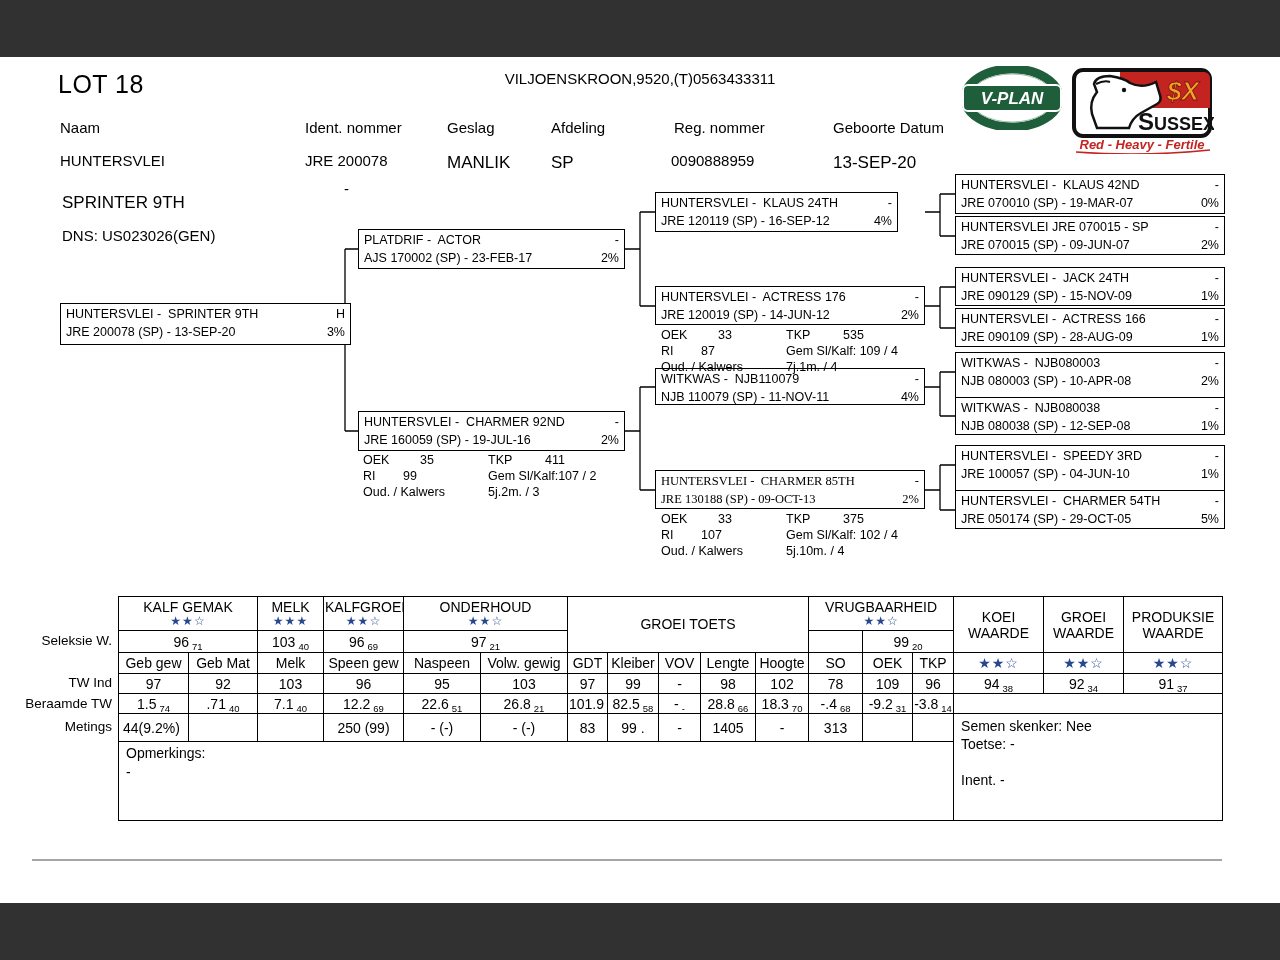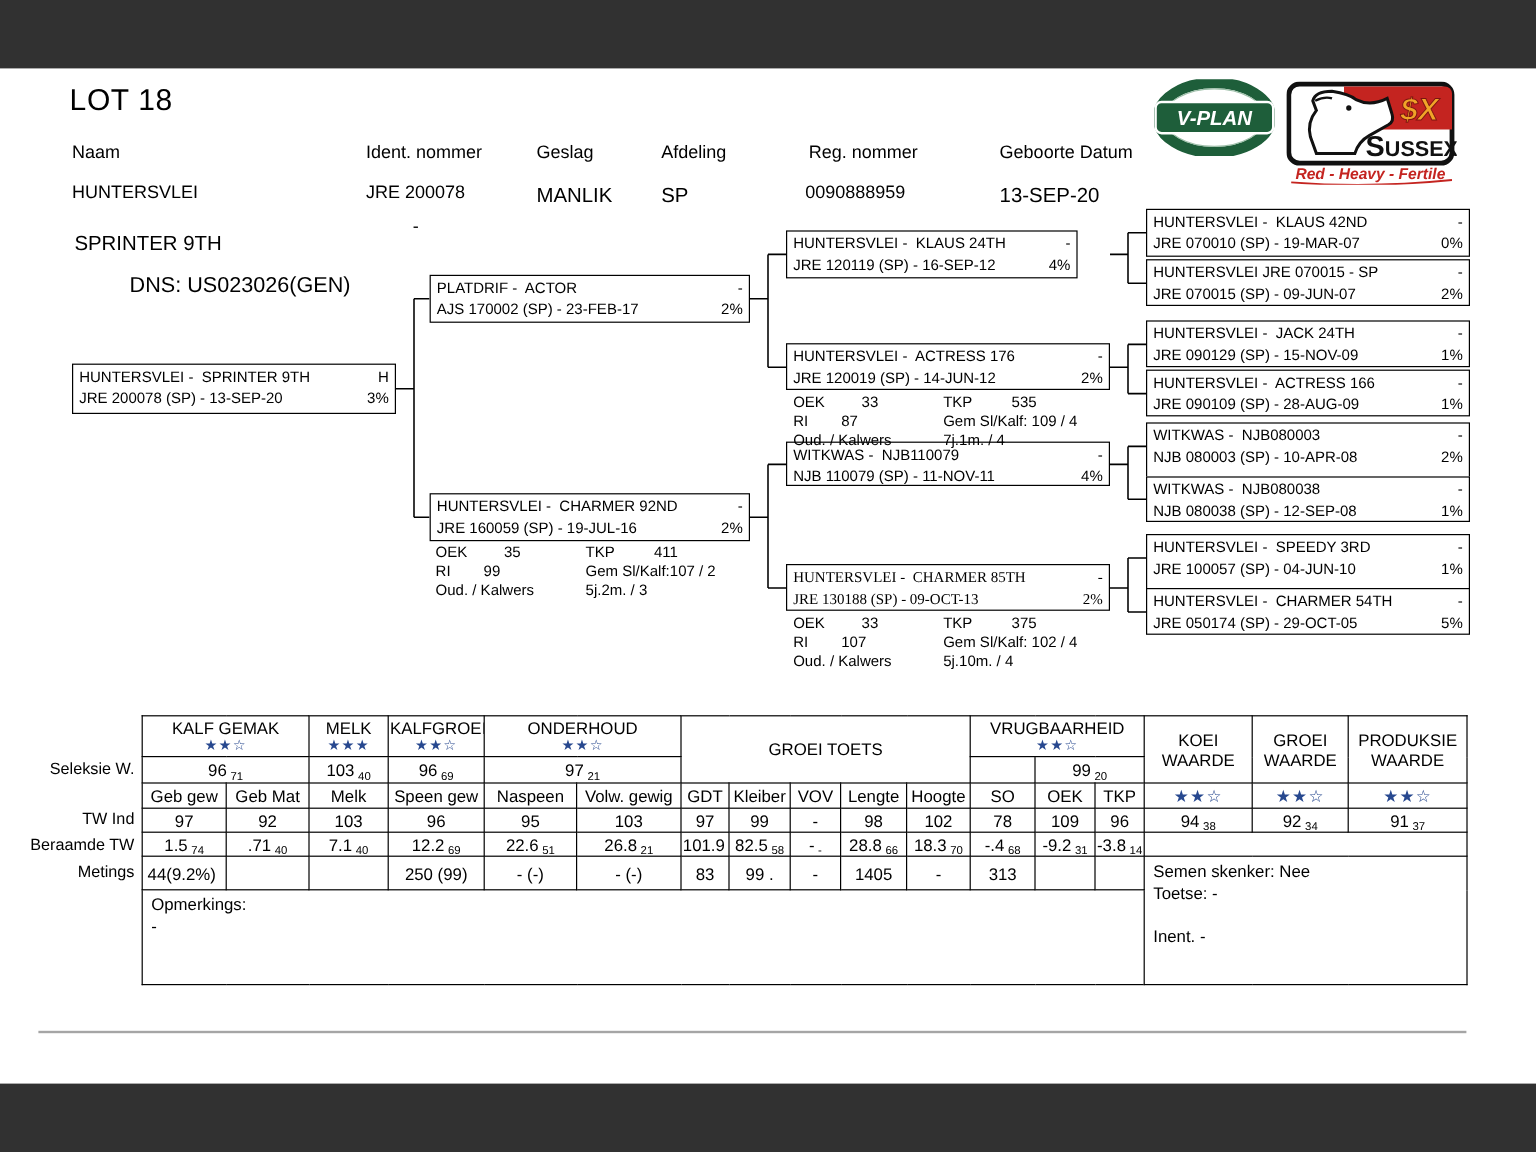--- a/index.html
+++ b/index.html
@@ -7,21 +7,21 @@
        font-family:"Liberation Sans",sans-serif;overflow:hidden;}
   .abs{position:absolute;}
   .bar{position:absolute;left:0;width:1280px;height:57px;background:#313131;}
   
   #lot{left:58px;top:70px;font-size:25px;letter-spacing:.5px;}
   #farm{left:330px;top:68px;width:620px;text-align:center;font-size:15px;line-height:21px;}
   .flabel{font-size:15px;top:119px;}
   .fvalue{font-size:15px;top:152px;}
   .fvalue.big{font-size:17px;top:153px;}
   #name2{left:62px;top:193px;font-size:17px;}
-  #dns{left:62px;top:227px;font-size:18px;margin-left:46px;}
+  #dns{left:62px;top:227px;font-size:15px;}
   #identx{left:344px;top:180px;font-size:15px;}
   
   .ped-box{position:absolute;border:1.5px solid #000;background:#fff;box-sizing:border-box;
            font-size:12.5px;padding:1px 5px 0 5px;}
   .ped-line{display:flex;justify-content:space-between;line-height:18px;white-space:pre;}
   .stats{position:absolute;font-size:12.5px;line-height:16px;white-space:pre;}
   .stat-line{display:flex;}
   .st-a{width:125px;display:flex;flex:none;}
   .st-b{display:flex;}
   .lw-oek{width:57px;flex:none;}
@@ -47,20 +47,21 @@
   svg text{font-family:"Liberation Sans",sans-serif;}
 </style>
 </head>
 <body>
 
 <div class="bar" style="top:0"></div>
 <div class="bar" style="top:903px"></div>
 
 <div class="abs" id="lot">LOT 18</div>
 <div class="abs" id="farm">
+  <div>VILJOENSKROON,9520,(T)0563433311</div>
 </div>
 
 <svg class="abs" style="left:962px;top:66px" width="100" height="64" viewBox="0 0 100 64">
   <ellipse cx="50" cy="32" rx="47" ry="29" fill="#fff" stroke="#1e5e3a" stroke-width="9"></ellipse>
   <ellipse cx="50" cy="32" rx="42" ry="24" fill="none" stroke="#9dbfa9" stroke-width="1"></ellipse>
   <rect x="1" y="19" width="98" height="26" rx="5" fill="#1e5e3a" stroke="#fff" stroke-width="2"></rect>
   <text x="50" y="38" text-anchor="middle" fill="#fff" font-size="17" font-weight="bold" font-style="italic">V-PLAN</text>
 </svg>
 <svg class="abs" style="left:1072px;top:68px" width="142" height="86" viewBox="0 0 142 86">
   <rect x="2" y="2" width="136" height="66" rx="9" fill="#fff" stroke="#111" stroke-width="4"></rect>
@@ -99,21 +100,21 @@
     <path d="M625,249 H640 M640,212 V306 M640,212 H655 M640,306 H655"></path>
     <path d="M625,431 H640 M640,387 V490 M640,387 H655 M640,490 H655"></path>
     <path d="M925,212 H940 M940,194 V236 M940,194 H955 M940,236 H955"></path>
     <path d="M925,306 H940 M940,287 V328 M940,287 H955 M940,328 H955"></path>
     <path d="M925,387 H940 M940,372 V416 M940,372 H955 M940,416 H955"></path>
     <path d="M925,490 H940 M940,465 V510 M940,465 H955 M940,510 H955"></path>
   </g>
 </svg>
 
 <div id="ped-layer">
-    <div class="ped-box" style="left: 60px; top: 303px; width: 270px; height: 42px;">
+    <div class="ped-box" style="left: 60px; top: 303px; width: 291px; height: 42px;">
       <div class="ped-line"><span>HUNTERSVLEI -  SPRINTER 9TH</span><span>H</span></div>
       <div class="ped-line"><span>JRE 200078 (SP) - 13-SEP-20</span><span>3%</span></div>
     </div>
     <div class="ped-box" style="left: 358px; top: 229px; width: 267px; height: 40px;">
       <div class="ped-line"><span>PLATDRIF -  ACTOR</span><span>-</span></div>
       <div class="ped-line"><span>AJS 170002 (SP) - 23-FEB-17</span><span>2%</span></div>
     </div>
     <div class="ped-box" style="left: 358px; top: 411px; width: 267px; height: 40px;">
       <div class="ped-line"><span>HUNTERSVLEI -  CHARMER 92ND</span><span>-</span></div>
       <div class="ped-line"><span>JRE 160059 (SP) - 19-JUL-16</span><span>2%</span></div>

